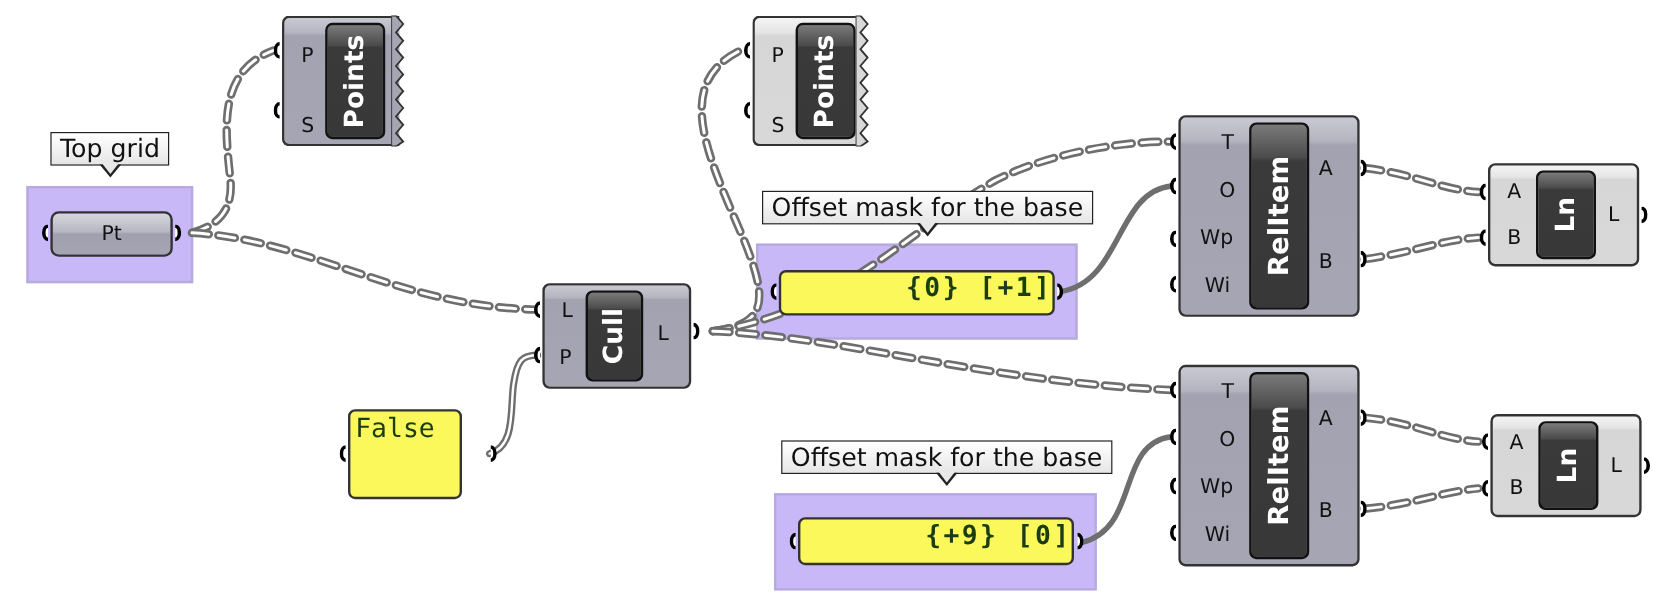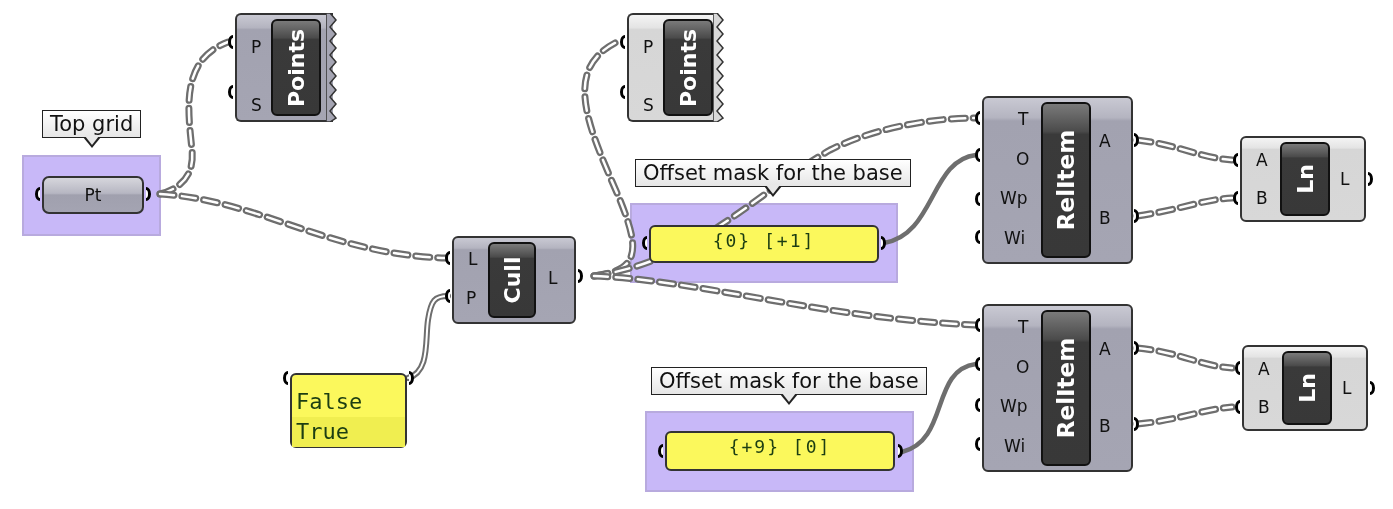--- a/index.html
+++ b/index.html
@@ -25,21 +25,21 @@
   .grip { position:absolute; width:10px; height:14px; border:3px solid #000; border-radius:50%; box-sizing:border-box; background:#fff; z-index:3; }
   .grip.in { clip-path: inset(0 50% 0 0); }
   .grip.out { clip-path: inset(0 0 0 50%); }
   .param { position:absolute; border:2px solid #333; border-radius:7px; box-sizing:border-box; z-index:3;
            background:linear-gradient(#d6d6dc 0%, #b6b6c2 45%, #a0a0ae 50%, #a4a4b2 100%);
            font-size:17px; text-align:center; color:#111; }
   .panel { position:absolute; background:#fbf85c; border:2px solid #333; border-radius:6px; box-sizing:border-box; z-index:3;
            font-family:"DejaVu Sans Mono", monospace; color:#1b3d12; }
   .panel .row { font-size:22px; padding-left:4px; line-height:30px; }
   .panel .row.alt { background:#f0ee50; }
-  .panel.mask { text-align:center; font-size:18px; line-height:28px; letter-spacing:2px; }
+  .panel.mask { text-align:right; font-size:22px; line-height:28px; letter-spacing:2px;font-weight:bold; }
   .zig { position:absolute; width:12px; z-index:3; }
 </style>
 </head>
 <body>
 
 <svg id="wires" viewBox="0 0 1393 509">
   <g fill="none" stroke-linecap="round">
 
     <g class="wire">
       <path d="M160,194 C175,190 195,180 192,150 C188,110 180,60 228,42" stroke="#6e6e6e" stroke-width="7" stroke-dasharray="14 8"></path>
@@ -129,23 +129,22 @@
   <div class="pin-label" style="left:12px;top:50px;">P</div>
   <div class="core" style="left:34px;width:48px;">
     <span style="font-size:22px;">Cull</span>
   </div>
   <div class="pin-label" style="left:94px;top:30px;">L</div>
 </div>
 <div class="grip in" style="left:445px;top:251px;"></div>
 <div class="grip in" style="left:445px;top:289px;"></div>
 <div class="grip out" style="left:573px;top:269px;"></div>
 
-<div class="panel" style="left:290px;top:341px;width:117px;height:75px;padding-top:12px;margin-top:32px;">
+<div class="panel" style="left:290px;top:341px;width:95px;height:75px;padding-top:0px;">
   <div class="row">False</div>
-  <div class="row alt">True</div>
 </div>
 <div class="grip in" style="left:283px;top:371px;"></div>
 <div class="grip out" style="left:404px;top:371px;"></div>
 
 <div class="group" style="left:630px;top:203px;width:268px;height:80px;"></div>
 <div class="bubble" style="left:635px;top:159px;">Offset mask for the base</div>
 <div class="panel mask" style="left:649px;top:225px;width:230px;height:38px;">
   <span>{0} [+1]</span>
 </div>
 <div class="grip in" style="left:642px;top:236px;"></div>

